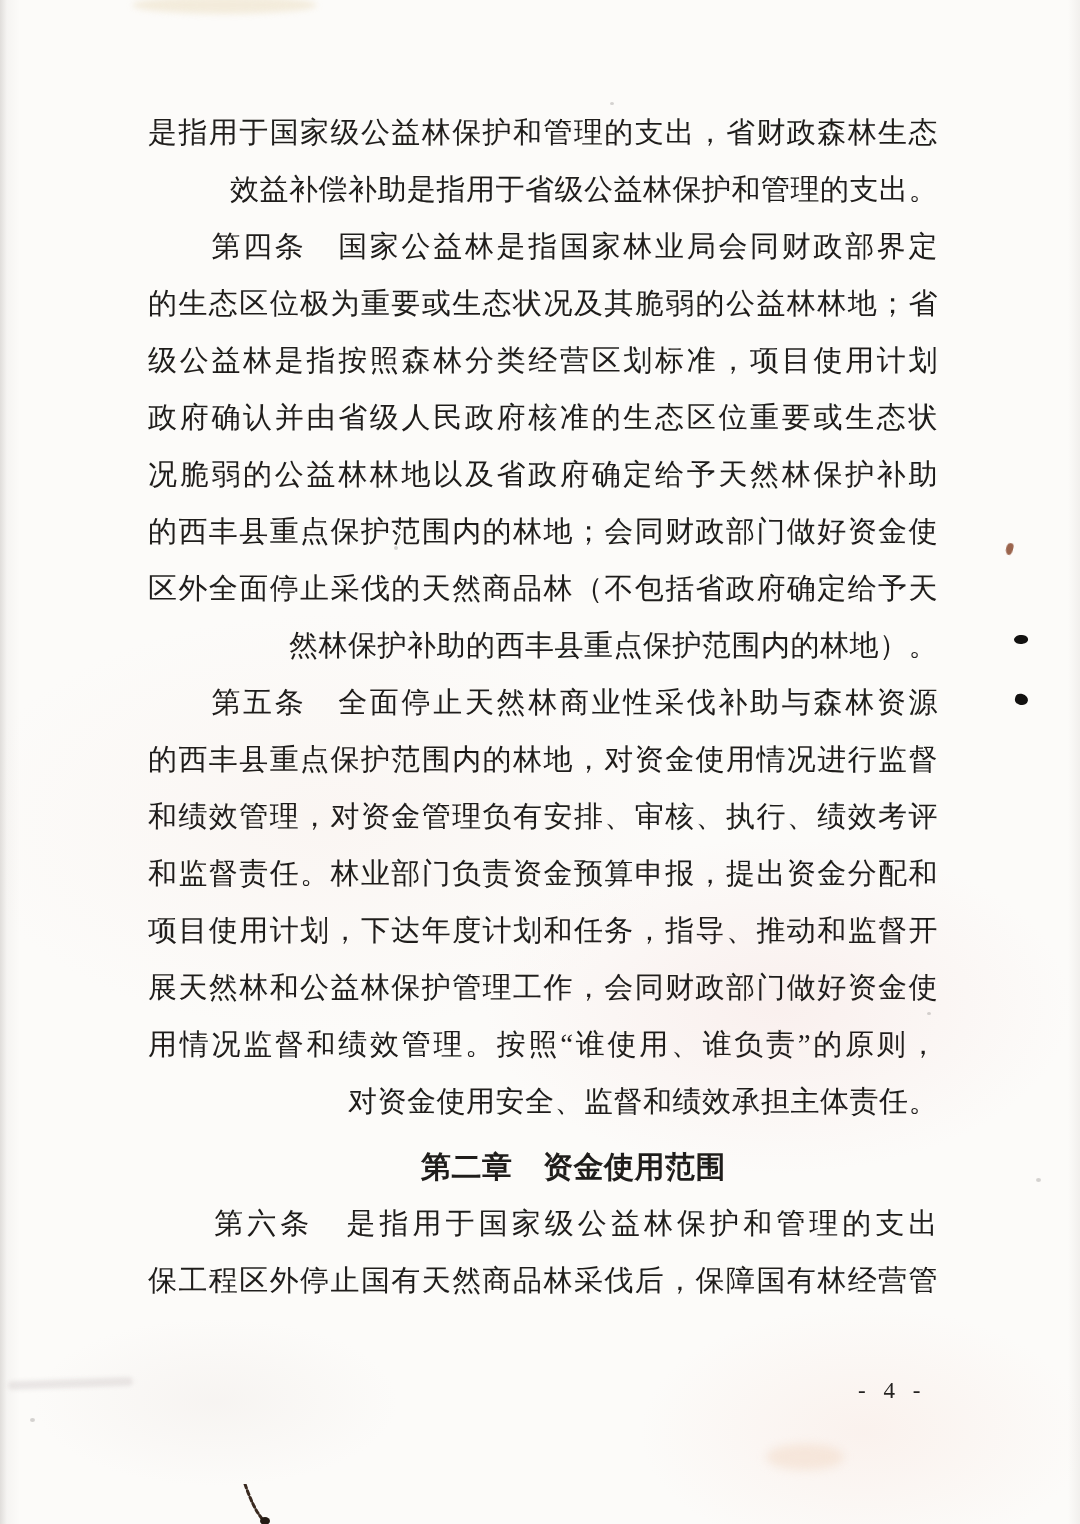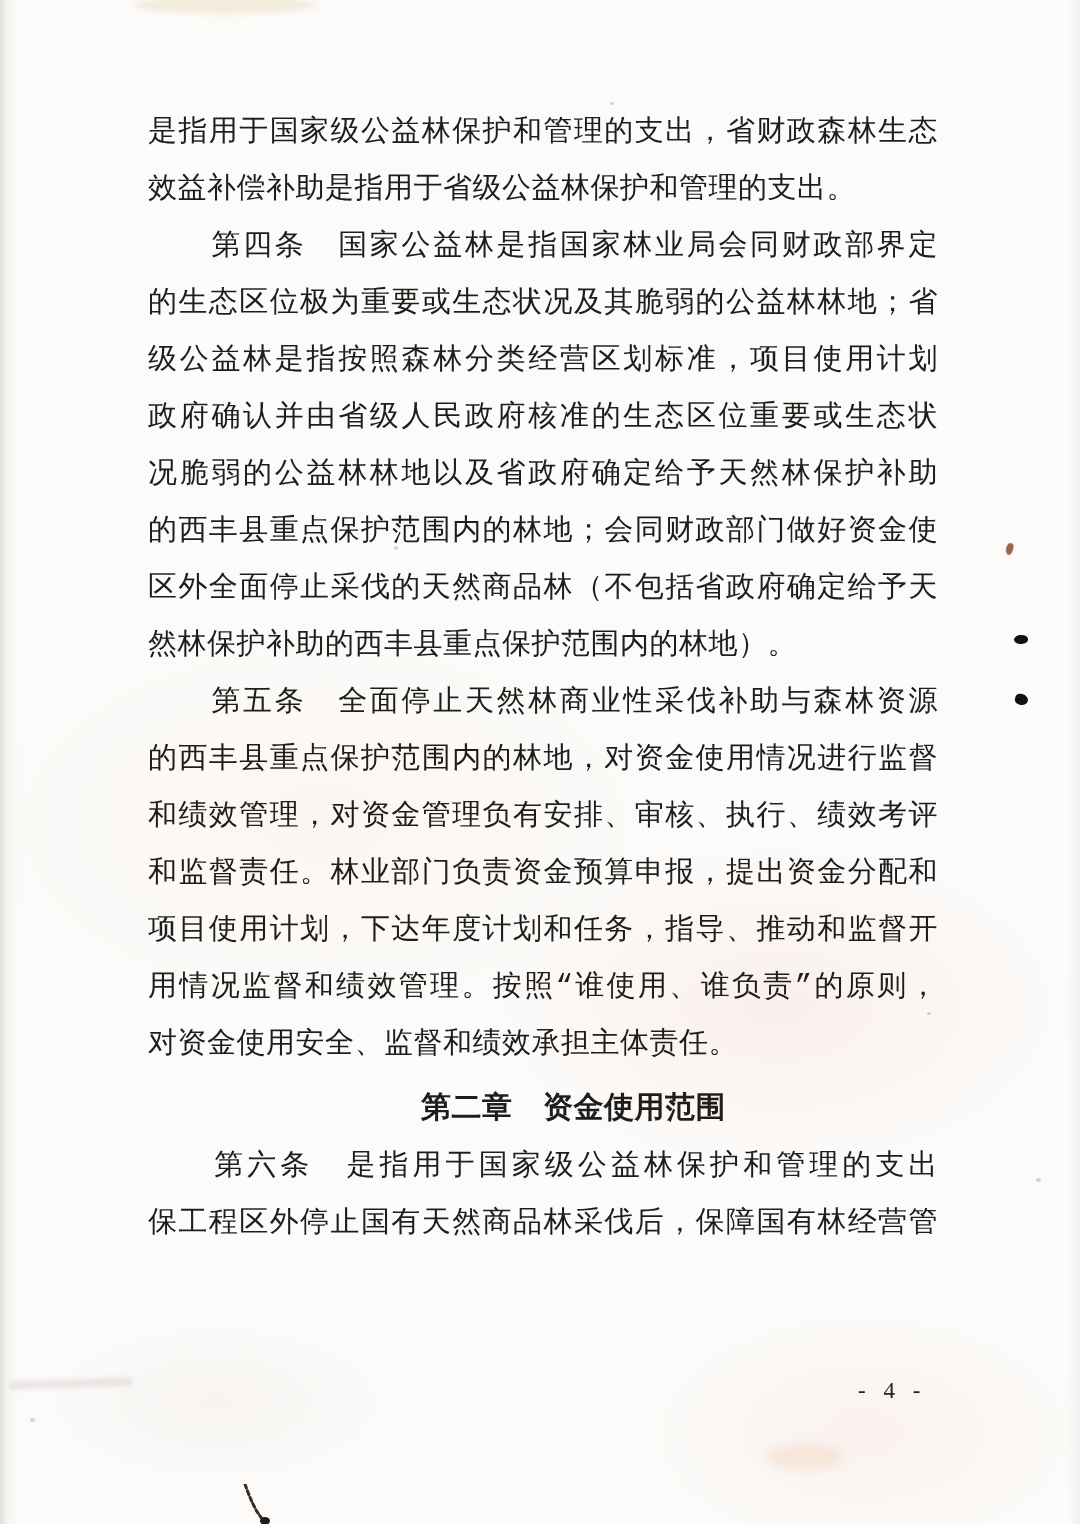--- a/index.html
+++ b/index.html
@@ -24,24 +24,23 @@
     left: 148px;
     top: 104px;
     width: 790px;
   }
   .line {
     height: 57px;
     line-height: 57px;
     font-size: 29px;
     letter-spacing: 0.5px;
     color: #1f1d1b;
-    font-family: Liberation Mono, monospace;
   }
   .line.fill  { text-align: justify; text-align-last: justify; }
-  .line.plain { text-align: left; }
+  .line.plain { text-align: right; }
   .line.heading {
     font-weight: bold;
     font-size: 30px;
     margin-top: 8px;
     text-align: center;
   }
   .page-number {
     position: absolute;
     left: 858px;
     top: 1378px;
@@ -102,20 +101,21 @@
       <div class="line fill">政府确认并由省级人民政府核准的生态区位重要或生态状</div>
       <div class="line fill">况脆弱的公益林林地以及省政府确定给予天然林保护补助</div>
       <div class="line fill">的西丰县重点保护范围内的林地；会同财政部门做好资金使</div>
       <div class="line fill">区外全面停止采伐的天然商品林（不包括省政府确定给予天</div>
       <div class="line plain">然林保护补助的西丰县重点保护范围内的林地）。</div>
       <div class="line fill">　　第五条　全面停止天然林商业性采伐补助与森林资源</div>
       <div class="line fill">的西丰县重点保护范围内的林地，对资金使用情况进行监督</div>
       <div class="line fill">和绩效管理，对资金管理负有安排、审核、执行、绩效考评</div>
       <div class="line fill">和监督责任。林业部门负责资金预算申报，提出资金分配和</div>
       <div class="line fill">项目使用计划，下达年度计划和任务，指导、推动和监督开</div>
+      <div class="line fill">展天然林和公益林保护管理工作，会同财政部门做好资金使</div>
       <div class="line fill">用情况监督和绩效管理。按照“谁使用、谁负责”的原则，</div>
       <div class="line plain">对资金使用安全、监督和绩效承担主体责任。</div>
       <div class="line heading">　　第二章　资金使用范围</div>
       <div class="line fill">　　第六条　是指用于国家级公益林保护和管理的支出</div>
       <div class="line fill">保工程区外停止国有天然商品林采伐后，保障国有林经营管</div>
     </div>
 
   <div class="page-number">- 4 -</div>
 
   <div class="art smudge-top"></div>

